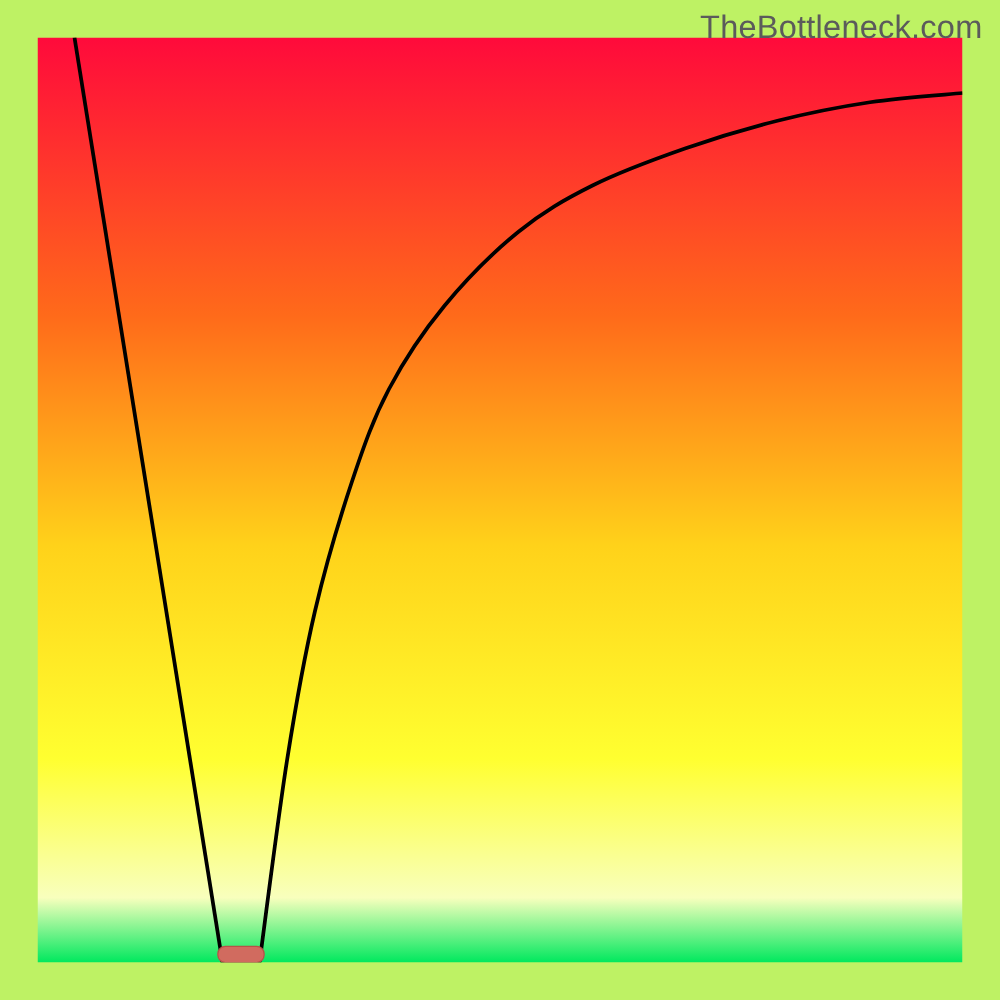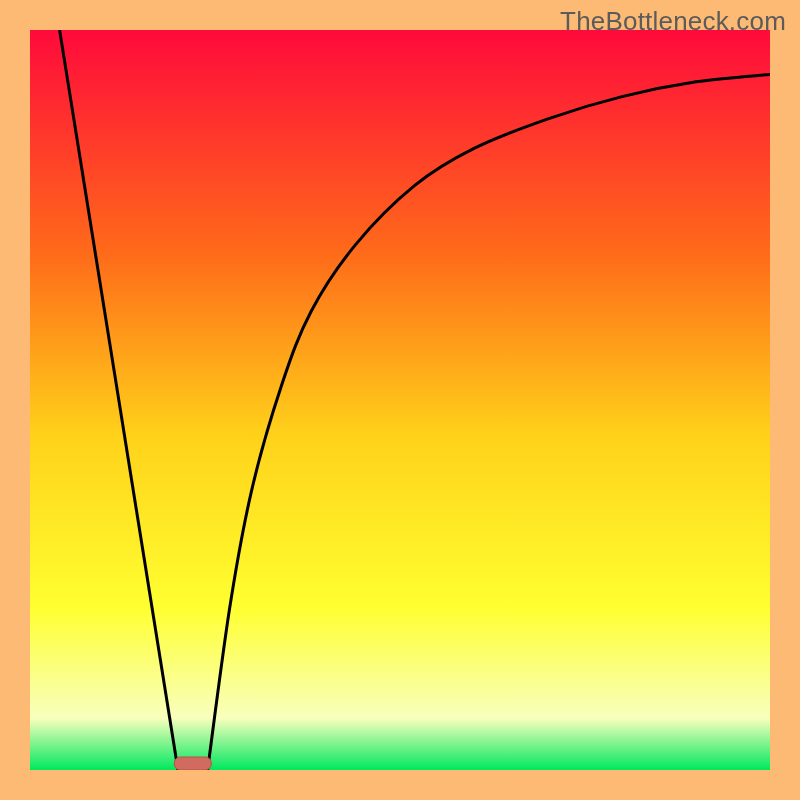--- a/index.html
+++ b/index.html
@@ -8,21 +8,21 @@
     width: 800px;
     height: 800px;
     overflow: hidden;
     background: #000;
     font-family: Arial, Helvetica, sans-serif;
   }
   .frame {
     position: relative;
     width: 800px;
     height: 800px;
-    background: #fdba74;
+    background: #bef264;
   }
   .watermark {
     position: absolute;
     top: 6px;
     right: 14px;
     color: #5b5b5b;
     font-size: 26px;
     font-weight: 500;
     letter-spacing: 0.2px;
     z-index: 10;

